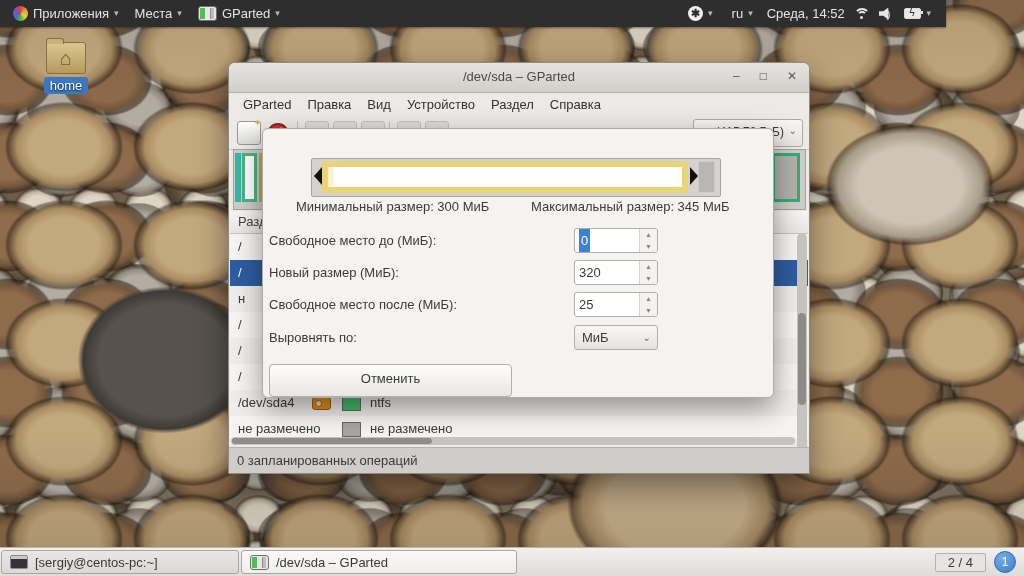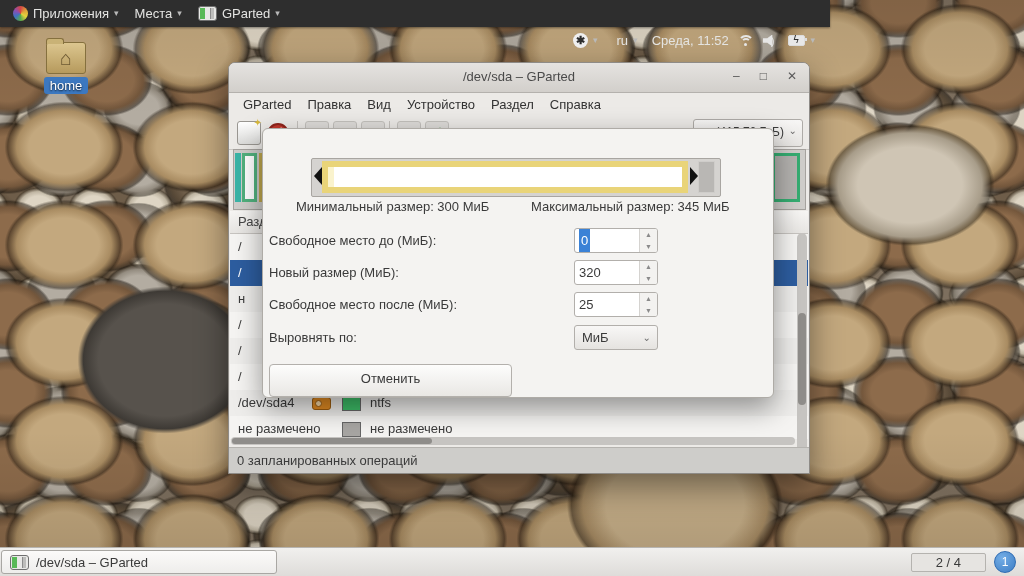--- a/index.html
+++ b/index.html
@@ -18,23 +18,23 @@
       radial-gradient(closest-side, #b3aca1 52%, #948c80 72%, rgba(30,26,20,.45) 87%, rgba(0,0,0,0) 92%),
       radial-gradient(closest-side, #ded5c4 50%, #bfb5a2 70%, rgba(45,38,26,.4) 86%, rgba(0,0,0,0) 92%),
       radial-gradient(closest-side, #6e5d49 52%, #594a38 74%, rgba(20,14,8,.5) 88%, rgba(0,0,0,0) 93%);
     background-repeat:no-repeat,no-repeat,no-repeat,repeat,repeat,repeat,repeat,repeat;
     background-size:190px 160px,230px 170px,180px 130px,128px 98px,99px 78px,77px 61px,55px 44px,89px 70px;
     background-position:70px 280px,560px 420px,820px 120px,0 0,57px 41px,23px 17px,11px 53px,71px 9px;}
   .pebbles::after{content:"";position:absolute;inset:0;
     background:linear-gradient(rgba(0,0,0,.08),rgba(0,0,0,0) 20%,rgba(0,0,0,0) 75%,rgba(0,0,0,.15));}
 
   
-  .panel{position:absolute;left:0;top:0;width:830px;height:27px;background:#2e2e2e;
+  .panel{position:absolute;left:0;top:0;width:946px;height:27px;background:#2e2e2e;
     color:#e4e4e2;font-size:13px;display:flex;align-items:flex-start;z-index:50;
-    box-shadow:0 1px 2px rgba(0,0,0,.4);flex-direction:column;}
+    box-shadow:0 1px 2px rgba(0,0,0,.4);}
   .panel .left{display:flex;align-items:center;gap:6px;padding-left:8px;}
   .panel .right{display:flex;align-items:center;gap:9px;margin-left:auto;padding-right:10px;}
   .panel .caret{font-size:9px;color:#b9b9b9;line-height:1;}
   .menu-logo{width:15px;height:15px;border-radius:50%;
     background:conic-gradient(#d64545,#e0a33a,#e3d33c,#57a84f,#3f72c0,#8a4fb0,#d64545);}
   .panel-item{display:flex;align-items:center;gap:5px;padding:0 5px;height:27px;cursor:default;}
   .gparted-mini{width:17px;height:13px;background:#e8e8e6;border:1px solid #6f6f6f;border-radius:3px;position:relative;overflow:hidden;}
   .gparted-mini::before{content:"";position:absolute;left:1px;top:1px;bottom:1px;width:5px;background:#58b957;}
   .gparted-mini::after{content:"";position:absolute;right:2px;top:1px;bottom:1px;width:3px;background:#bdbdbb;border-left:1px solid #8c8c8c;}
   .a11y{width:15px;height:15px;border-radius:50%;background:#efefef;color:#2e2e2e;
@@ -159,21 +159,21 @@
     background:linear-gradient(#f1f0ee,#dedcd9);border-top:1px solid #b7b5b1;z-index:50;
     display:flex;align-items:center;font-size:13px;color:#3a3a3a;}
   .tbtn{display:flex;align-items:center;gap:7px;height:24px;margin:0 1px;padding:0 8px;
     border:1px solid #a9a7a3;border-radius:3px;background:linear-gradient(#e9e7e4,#dbd9d6);box-sizing:border-box;}
   .tbtn.active{background:linear-gradient(#fbfaf9,#eeedeb);}
   .tbtn.term{width:238px;}
   .tbtn.gp{width:276px;}
   .term-ico{width:16px;height:12px;background:#33343a;border:1px solid #8a8a8a;border-radius:2px;position:relative;flex:0 0 auto;}
   .term-ico::before{content:"";position:absolute;left:0;right:0;top:0;height:3px;background:#c9c9c9;}
   .tb-right{margin-left:auto;display:flex;align-items:center;gap:8px;padding-right:8px;}
-  .wsbox{border:1px solid #b5b3af;background:#e6e4e1;border-radius:2px;padding:1px 24px;color:#3a3a3a;}
+  .wsbox{border:1px solid #b5b3af;background:#e6e4e1;border-radius:2px;padding:1px 12px;color:#3a3a3a;}
   .badge{width:20px;height:20px;border-radius:50%;background:radial-gradient(circle at 35% 30%,#74aee6,#3d7dc4);
     border:1px solid #2f6cb3;color:#fff;text-align:center;line-height:20px;font-size:12px;}
 </style>
 </head>
 <body>
 
 <div class="screen">
   <div class="pebbles"></div>
 
   <div class="panel">
@@ -195,21 +195,21 @@
     </div>
     <div class="right">
       <div class="panel-item">
         <span class="a11y">✱</span>
         <span class="caret">▾</span>
       </div>
       <div class="panel-item">
         <span>ru</span>
         <span class="caret">▾</span>
       </div>
-      <span>Среда, 11:52</span>
+      <span>Среда, 14:52</span>
       <span class="wifi">
           <i class="a1"></i>
           <i class="a2"></i>
           <span class="dot"></span>
         </span>
       <span style="display:flex;align-items:center">
         <span class="vol"></span>
         <span class="vol-wave">)</span>
       </span>
       <div class="panel-item">
@@ -363,20 +363,24 @@
         <span class="cchev">⌄</span>
       </div>
     </div>
 
     <div class="dbtn cancel">
       <span>Отменить</span>
     </div>
   </div>
 
   <div class="taskbar">
+    <div class="tbtn term">
+      <span class="term-ico"></span>
+      <span>[sergiy@centos-pc:~]</span>
+    </div>
     <div class="tbtn gp active">
       <span class="gparted-mini"></span>
       <span>/dev/sda – GParted</span>
     </div>
     <div class="tb-right">
       <span class="wsbox">2 / 4</span>
       <span class="badge">1</span>
     </div>
   </div>
 </div>

